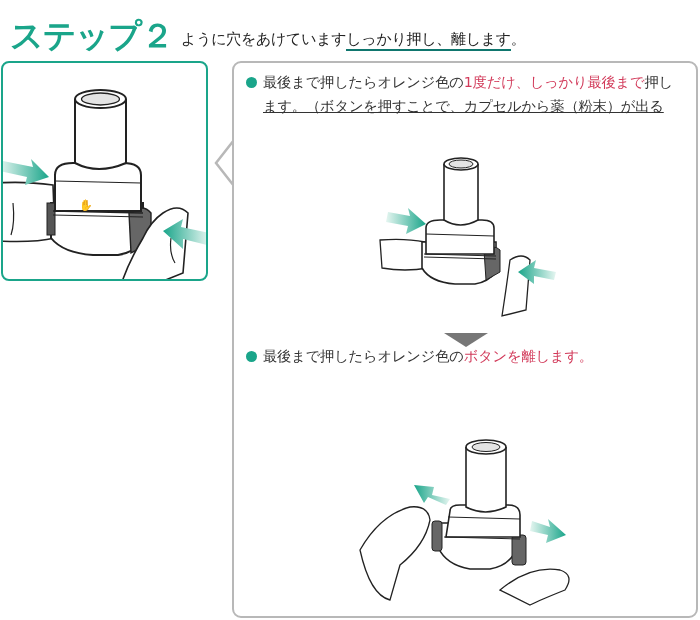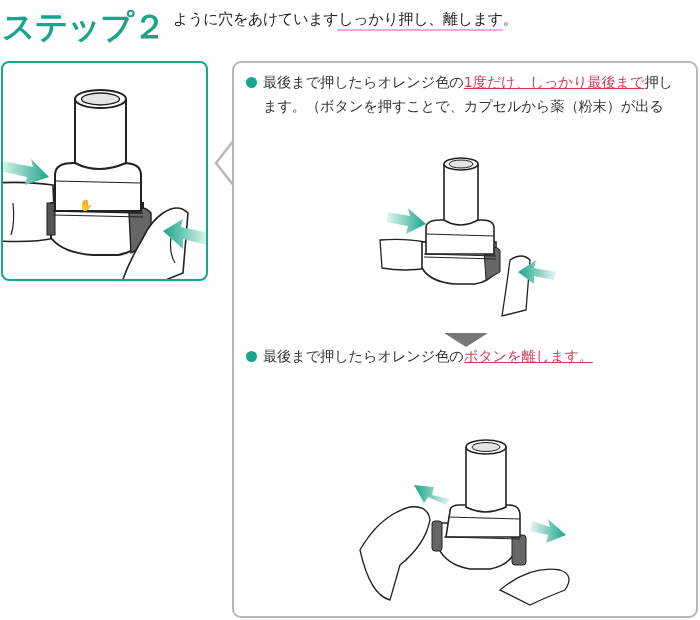--- a/index.html
+++ b/index.html
@@ -1,34 +1,34 @@
 <!DOCTYPE html>
 <html><head>
   <meta charset="utf-8">
   <style>
     * { box-sizing: border-box; margin: 0; padding: 0; }
     html, body { width: 700px; height: 620px; background: #ffffff; overflow: hidden; }
     body { position: relative; font-family: "DejaVu Sans", "Liberation Sans", sans-serif; color: #333333; }
 
-    .header { position: absolute; left: 0; top: 10px; height: 42px; display: flex; align-items: flex-start; }
+    .header { position: absolute; left: 8px; top: 10px; height: 42px; display: flex; align-items: flex-end; }
     .step-title { color: #1aa58a; font-size: 33px; font-weight: bold; letter-spacing: -1px; line-height: 1; margin-left: 2px; }
     .step-sub { font-size: 15px; color: #222; margin-left: 8px; margin-bottom: 3px; letter-spacing: -0.3px; }
-    .step-sub .u { border-bottom: 2px solid #f9a8d4; padding-bottom: 1px; }
+    .step-sub .u { border-bottom: 2px solid #0f766e; padding-bottom: 1px; }
 
     .left-box { position: absolute; left: 1px; top: 61px; width: 207px; height: 220px; border: 2.5px solid #1aa58a; border-radius: 8px; overflow: hidden; background: #fff; }
 
     .right-box { position: absolute; left: 232px; top: 61px; width: 466px; height: 557px; border: 2.5px solid #b8b8b8; border-radius: 9px; background: #fff; }
     .pointer { position: absolute; left: 214px; top: 140px; width: 22px; height: 46px; }
 
     .bullet-block { position: absolute; left: 246px; font-size: 14.3px; line-height: 24px; color: #333; letter-spacing: -0.2px; }
     .bullet-block .dot { display: inline-block; width: 11px; height: 11px; border-radius: 50%; background: #1aa58a; margin-right: 6px; vertical-align: -1px; }
-    .bullet-block .red { color: #d23a5a; text-decoration: underline; }
+    .bullet-block .red { color: #d23a5a; }
     .b1 { top: 70px; width: 445px; }
     .b2 { top: 344px; width: 445px; }
-    .indent { padding-left: 17px; display: block; }
+    .indent { padding-left: 17px; display: block; text-decoration: underline; }
 
     .down-arrow { position: absolute; left: 444px; top: 333px; width: 44px; height: 14px; }
     .illus { position: absolute; }
   </style>
 </head>
 <body>
 
 <div class="header">
   <span class="step-title">ステップ２</span>
   <span class="step-sub"><span>ように穴をあけています</span><span class="u">しっかり押し、離します</span><span>。</span></span>

